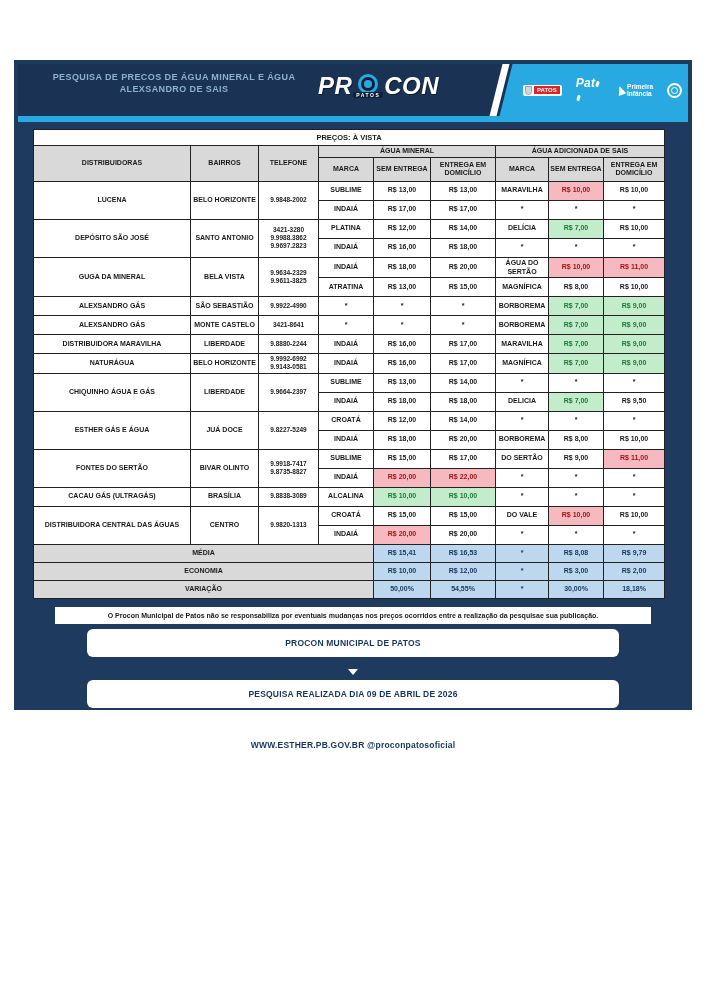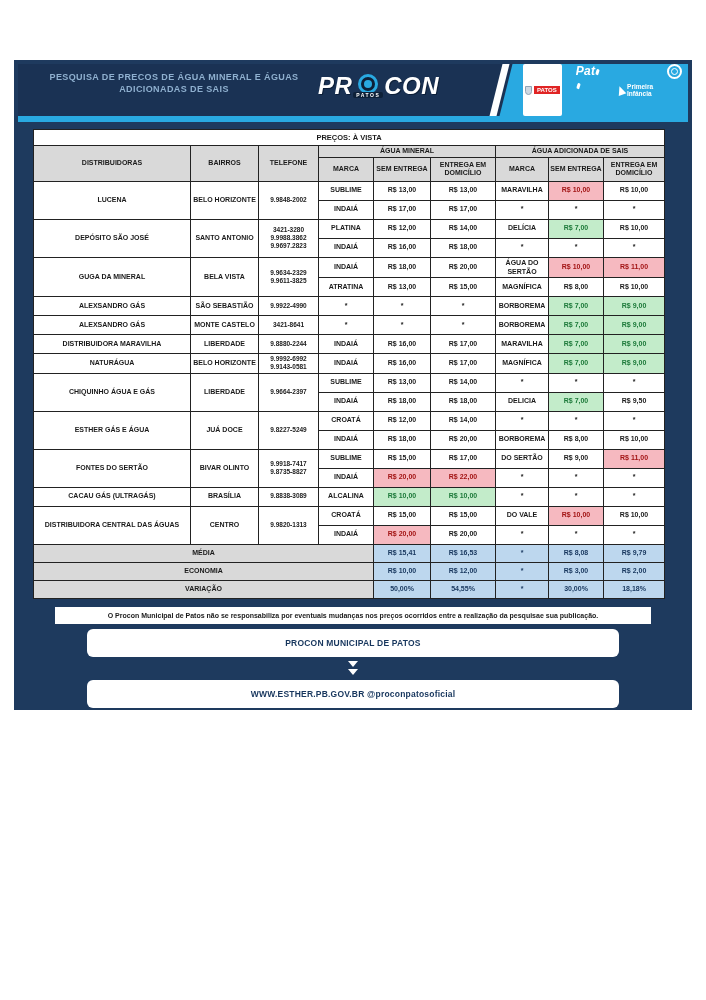--- a/index.html
+++ b/index.html
@@ -24,21 +24,21 @@
   .procon{position:absolute; left:300px; top:8px; display:flex; align-items:center;}
   .procon .ptxt{color:#fff; font-weight:900; font-style:italic; font-size:24px;
     letter-spacing:.5px; text-shadow:1px 1px 0 #0d1f38;}
   .pcircle-wrap{display:flex; flex-direction:column; align-items:center; margin:0 1px;}
   .pcircle{width:20px; height:20px; border-radius:50%; border:3px solid var(--cyan);
     background:#0d2038; display:flex; align-items:center; justify-content:center;}
   .pglobe{width:8px; height:8px; border-radius:50%; background:var(--cyan);}
   .psub{margin-top:-2px; background:#0d2038; color:#fff; font-size:5px; font-weight:bold;
     letter-spacing:1.5px; padding:0 3px; border-radius:2px;}
   .logos{position:absolute; left:505px; right:6px; top:0; bottom:0; display:flex;
-    justify-content:center; gap:14px;}
+    align-items:center; justify-content:center; gap:14px;}
   .lg-box{background:#fff; border-radius:2px; padding:1px 2px; display:flex; align-items:center; gap:2px;}
   .lg-shield{width:7px; height:9px; background:#cfd8e2; border:1px solid #8fa3b5;
     border-radius:0 0 4px 4px;}
   .lg-patos-red{background:#e02424; color:#fff; font-size:6px; font-weight:900;
     padding:1px 3px; line-height:1;}
   .lg-pat{color:#fff; font-weight:900; font-style:italic; font-size:12px; letter-spacing:.3px;}
   .lg-pat .drop{display:inline-block; width:3px; height:6px; background:#fff;
     border-radius:2px 2px 0 2px; transform:rotate(18deg); margin-left:1px;}
   .lg-pi{display:flex; align-items:center; gap:2px;}
   .lg-hand{width:0; height:0; border-left:4px solid transparent; border-right:4px solid transparent;
@@ -59,36 +59,36 @@
   td.phone{font-size:6.5px;}
   td.hl-pink{background:var(--pink-bg); color:var(--pink-tx);}
   td.hl-green{background:var(--green-bg); color:var(--green-tx);}
   tr.sum td{height:18px;}
   tr.sum td.lbl{background:var(--gray);}
   tr.sum td.val{background:var(--blue-bg); color:var(--blue-tx);}
   
   .disclaimer{margin:7px auto 0; width:596px; min-height:17px; background:#fff;
     display:flex; align-items:center; justify-content:center; font-size:7px;
     font-weight:bold; color:var(--ink); text-align:center; padding:1px 6px;}
-  .fbar{margin:5px auto 4px; width:532px; height:28px; background:#fff; display:flex;
+  .fbar{margin:5px auto 12px; width:532px; height:28px; background:#fff; display:flex;
     align-items:center; justify-content:center; font-size:8.5px; font-weight:bold;
     color:var(--blue-tx); letter-spacing:.2px;border-radius:6px;}
   .fbar:first-of-type{margin-top:6px;}
   .arrow{width:0; height:0; margin:2px auto 0; border-left:5px solid transparent;
     border-right:5px solid transparent; border-top:6px solid #fff;}
 </style>
 </head>
 <body>
 
 <div class="card">
 
   <div class="hband">
     <div class="blue-panel"></div>
     <div class="white-slash"></div>
-    <div class="htitle">PESQUISA DE PRECOS DE ÁGUA MINERAL E ÁGUAS ADICIONADAS DE SAIS</div>
+    <div class="htitle">PESQUISA DE PRECOS DE ÁGUA MINERAL E ÁGUA ALEXSANDRO DE SAIS</div>
     <div class="procon">
       <span class="ptxt">PR</span>
       <span class="pcircle-wrap">
         <span class="pcircle">
             <span class="pglobe"></span>
           </span>
         <span class="psub">PATOS</span>
       </span>
       <span class="ptxt">CON</span>
     </div>
@@ -387,16 +387,17 @@
           <td class="val">*</td>
           <td class="val">30,00%</td>
           <td class="val">18,18%</td>
         </tr>
       </tbody>
   </table>
 
   <div class="disclaimer">O Procon Municipal de Patos não se responsabiliza por eventuais mudanças nos preços ocorridos entre a realização da pesquisae sua publicação.</div>
   <div class="fbar">PROCON MUNICIPAL DE PATOS</div>
   <div class="arrow"></div>
+  <div class="fbar">PESQUISA REALIZADA DIA 09 DE ABRIL DE 2026</div>
   <div class="arrow"></div>
   <div class="fbar">WWW.ESTHER.PB.GOV.BR @proconpatosoficial</div>
 
 </div>
 
 </body></html>

